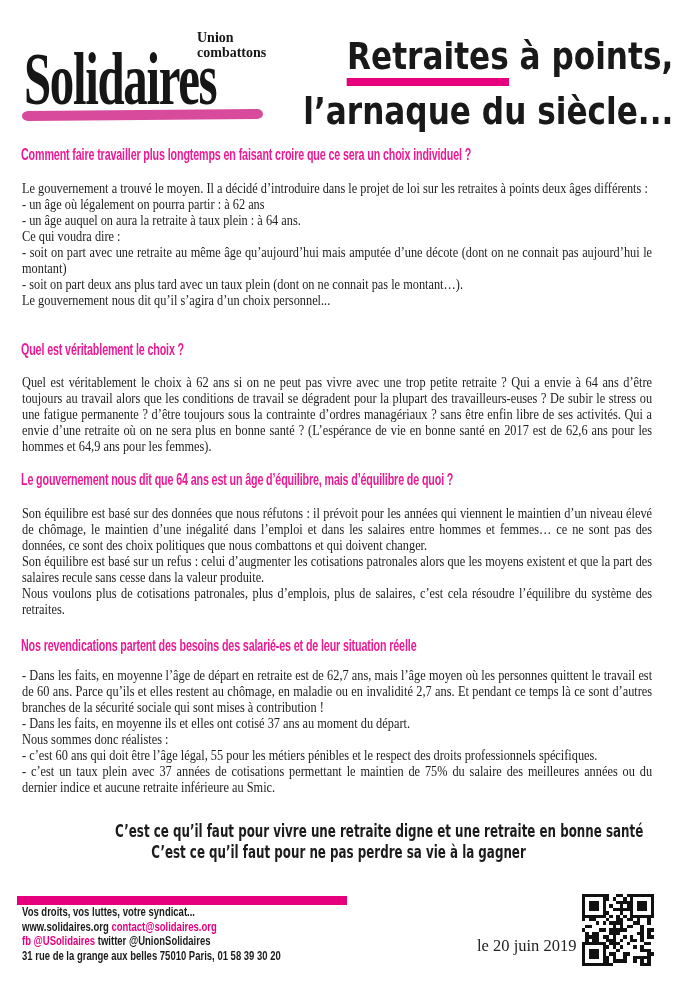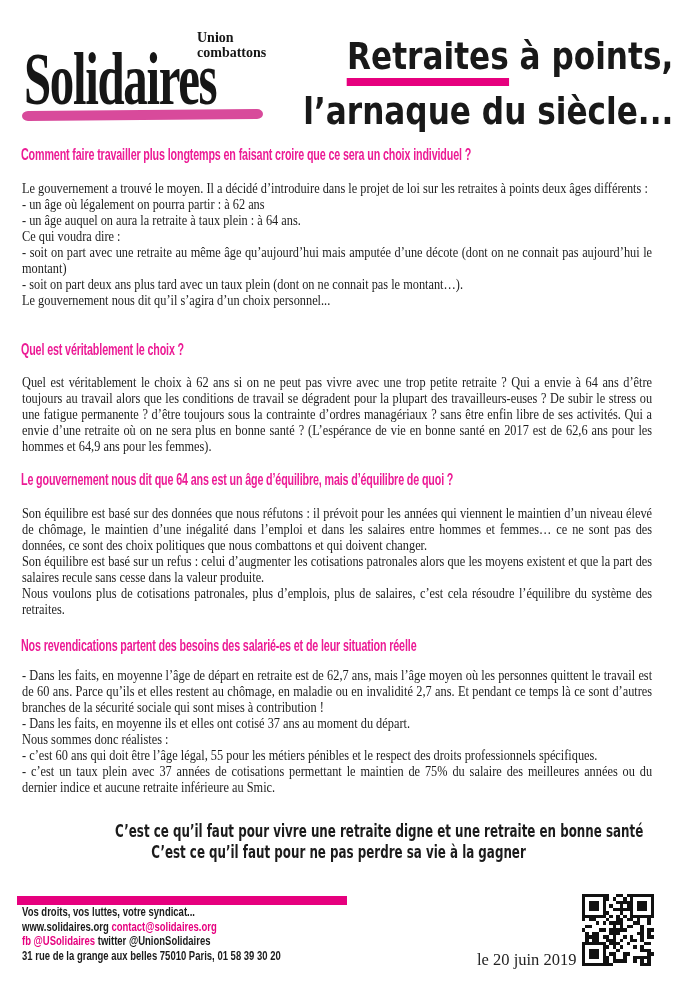--- a/index.html
+++ b/index.html
@@ -37,21 +37,21 @@
            font:bold 18px/20.5px "DejaVu Sans",sans-serif;color:#1b1b1b;
            transform:scaleX(0.66);transform-origin:50% 0;white-space:nowrap;}
 
   
   .footer-bar{position:absolute;left:17px;top:896px;width:330px;height:9px;background:#e6007e;}
   .footer-text{position:absolute;left:22px;top:905px;
                font:bold 12.5px/14.7px "Liberation Sans",sans-serif;color:#1b1b1b;
                transform:scaleX(0.76);transform-origin:0 0;white-space:nowrap;}
   .footer-text .pink{color:#e6007e;}
   .date{position:absolute;left:477px;top:936px;
-        font:16.5px "Liberation Serif",serif;color:#222222;margin-top:14px;}
+        font:16.5px "Liberation Serif",serif;color:#222222;}
   .qr{position:absolute;left:582px;top:894px;width:72px;height:72px;}
 </style>
 </head>
 <body>
 
 <div class="page">
 
   <div>
     <div class="logo-small">
       <div>Union</div>

